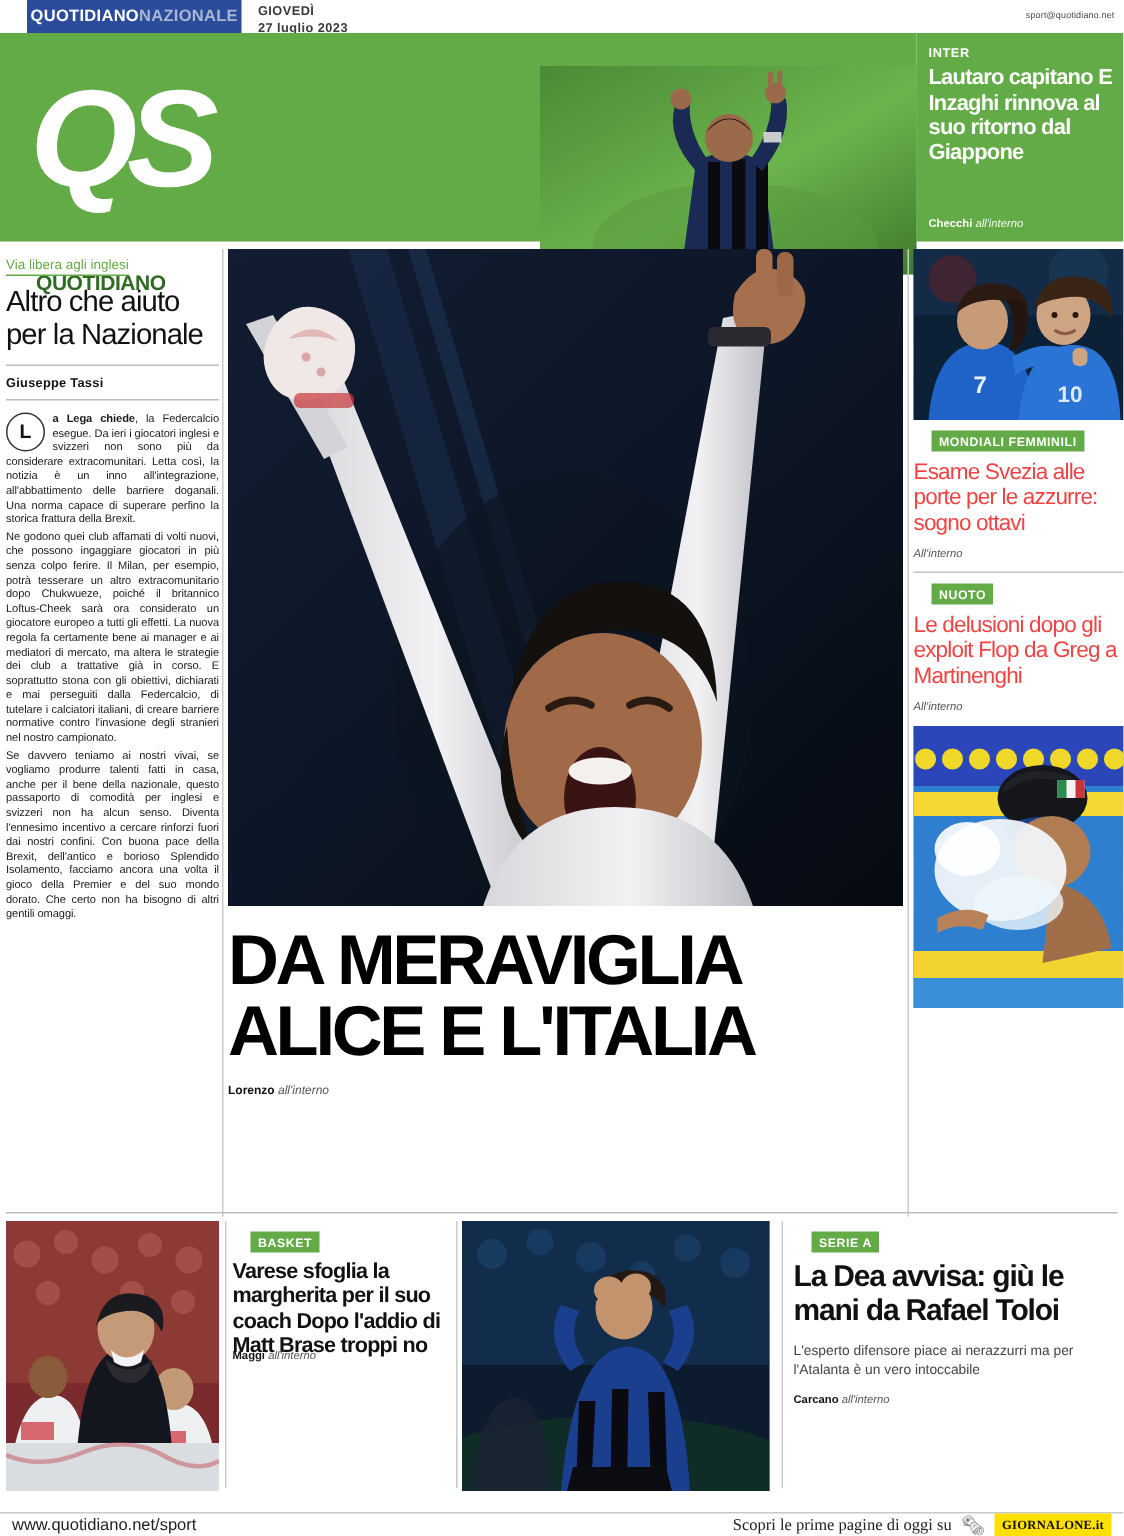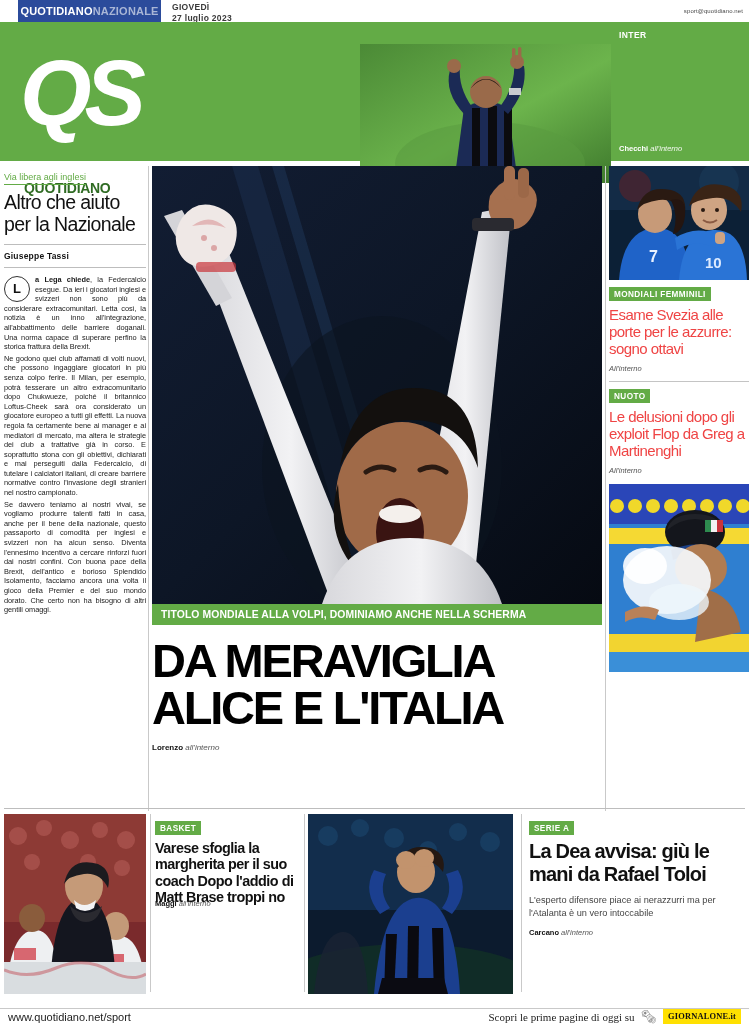--- a/index.html
+++ b/index.html
@@ -108,21 +108,21 @@
   .main-by i { font-style:italic; color:#555; }
 
   
   .col-right { position:absolute; left:609px; top:0; width:140px; }
   .photo-women {
     width:140px; height:114px; overflow:hidden; position:relative;
     background:linear-gradient(160deg,#0d2a4a,#10406f 45%,#0b2239);
   }
   .tag-green {
     display:inline-block; background:#63ab46; color:#fff; font-size:8.2px; font-weight:bold;
-    padding:2.5px 5px 2.5px 5px; letter-spacing:.4px; margin:7px 0 5px 0;
+    padding:2.5px 5px 2.5px 5px; letter-spacing:.4px; margin:7px 0 5px 12px;
   }
   .r-head { font-size:15px; line-height:17px; font-weight:normal; color:#ef4444; letter-spacing:-.55px; }
   .r-by { font-size:7.5px; color:#555; font-style:italic; margin-top:7px; }
   .hr-r { border-top:1px solid #c4c4c4; margin:8px 0 0 0; }
   .photo-swim {
     width:140px; height:188px; overflow:hidden; position:relative; margin-top:9px;
     background:linear-gradient(180deg,#2a52c4 0%, #2f6fd0 22%, #50a7dd 55%, #2a6fbe 100%);
   }
 
   
@@ -209,20 +209,21 @@
 
         <path d="M96 132 h60 l-4 7 h-52z" fill="#0e0e14"></path>
 
         <rect x="149" y="44" width="12" height="7" fill="#e8e8e8" opacity=".85"></rect>
       </svg>
     </div>
   </div>
 
   <div class="inter-box">
     <div class="inter-kicker">INTER</div>
+    <div class="inter-head">Lautaro capitano E Inzaghi rinnova al suo ritorno dal Giappone</div>
     <div class="inter-by">
       <b>Checchi</b>
       <i>all'interno</i>
     </div>
   </div>
 
   <div class="cols">
 
     <div class="rulev" style="left:148px; top:0; height:645px;"></div>
     <div class="rulev" style="left:605px; top:0; height:645px;"></div>
@@ -282,21 +283,20 @@
           <path d="M186 318 q-14 50 18 86 q-16 -44 -18 -86z" fill="#13100e"></path>
           <ellipse cx="248" cy="366" rx="24" ry="34" fill="#3a1412"></ellipse>
           <ellipse cx="248" cy="348" rx="21" ry="9" fill="#f4f0ec"></ellipse>
           <ellipse cx="248" cy="392" rx="16" ry="7" fill="#e8ded6"></ellipse>
           <path d="M214 306 q14 -9 28 -2" stroke="#2a1a12" stroke-width="5" fill="none" stroke-linecap="round"></path>
           <path d="M268 304 q14 -7 26 2" stroke="#2a1a12" stroke-width="5" fill="none" stroke-linecap="round"></path>
 
           <path d="M170 438 q22 -66 88 -66 q70 0 92 66z" fill="url(#suit)"></path>
         </svg>
       </div>
-      <div class="caption-bar">TITOLO MONDIALE ALLA VOLPI, DOMINIAMO ANCHE NELLA SCHERMA</div>
       <div class="main-head">
         <div>DA MERAVIGLIA</div>
         <div>ALICE E L'ITALIA</div>
       </div>
       <div class="main-by">
         <b>Lorenzo</b>
         <i>all'interno</i>
       </div>
     </div>
 

